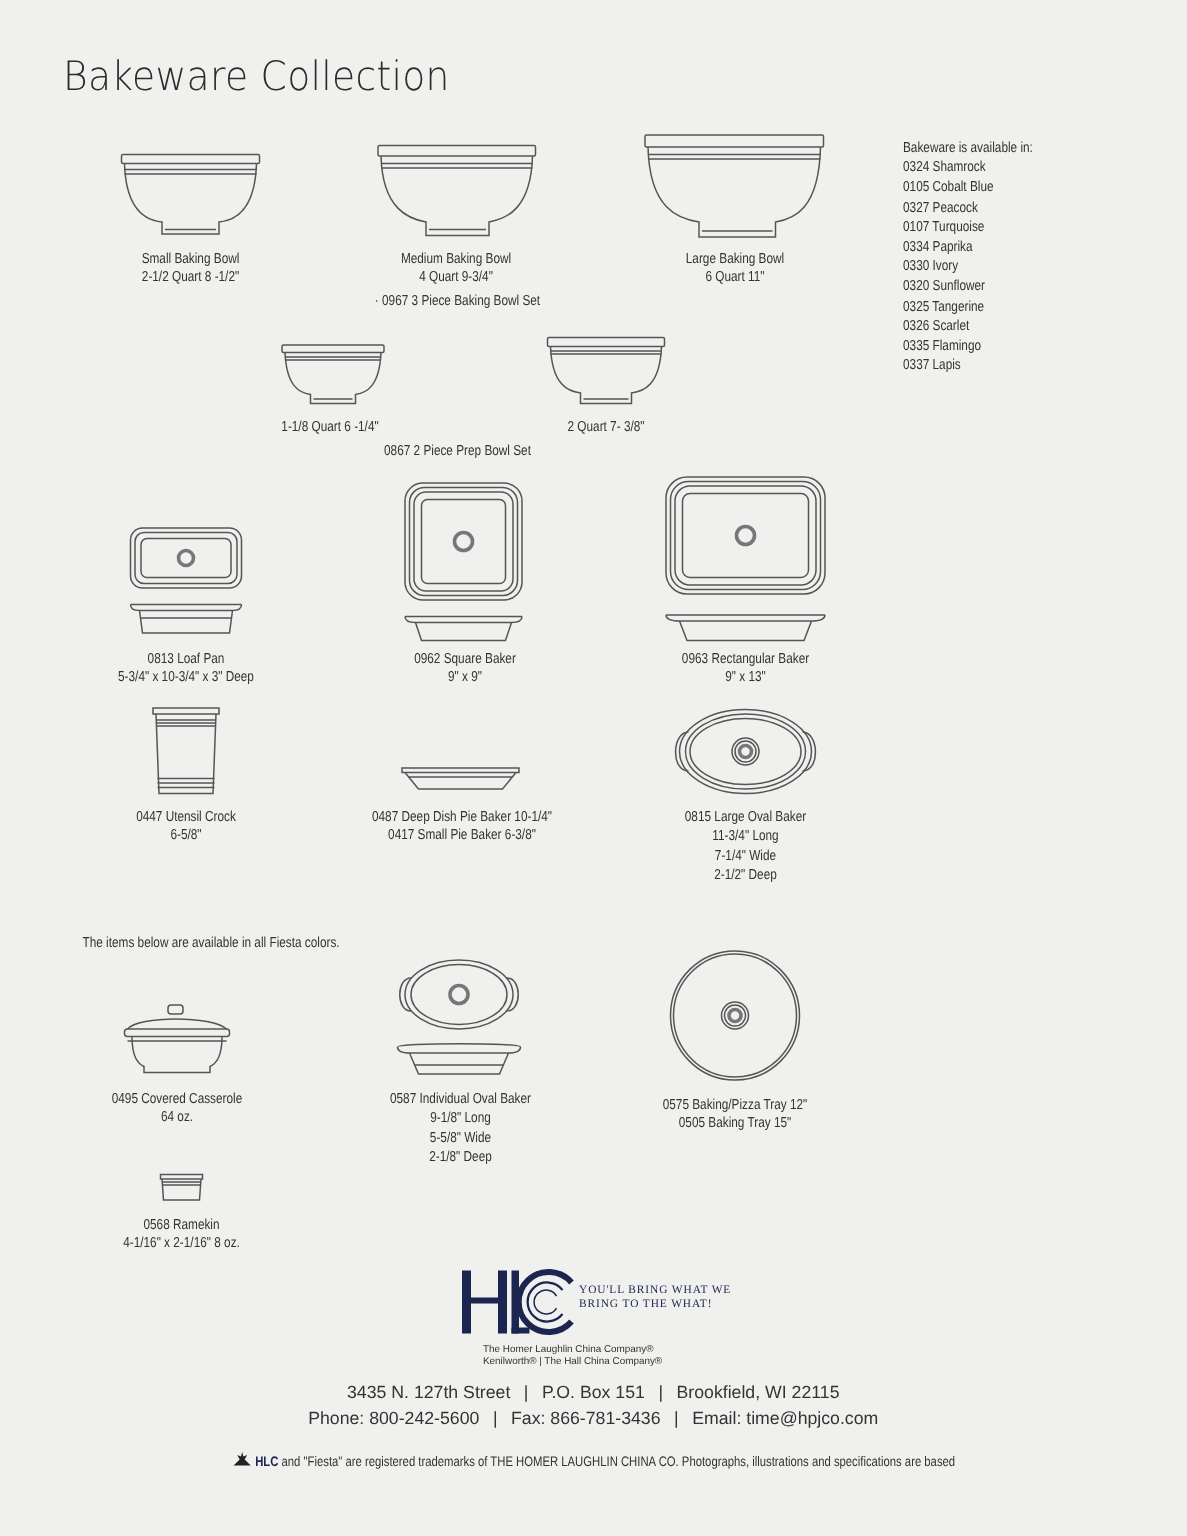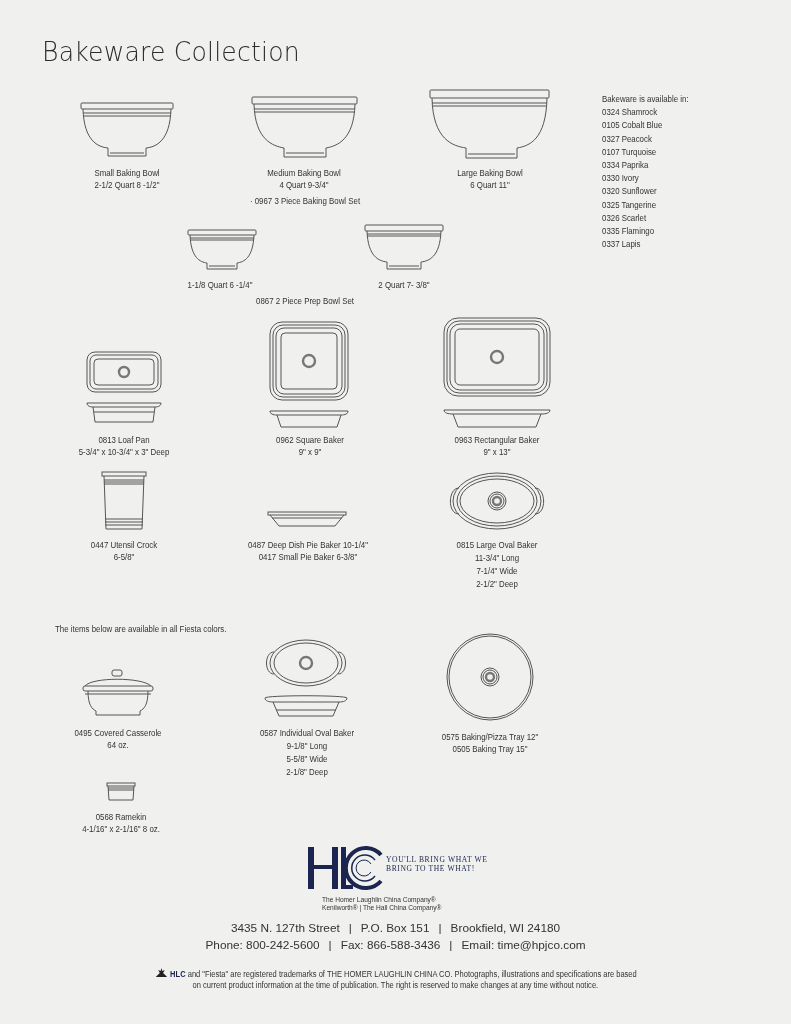--- a/index.html
+++ b/index.html
@@ -239,27 +239,26 @@
 <div class="abs tagline">
   <div>YOU'LL BRING WHAT WE</div>
   <div>BRING TO THE WHAT!</div>
 </div>
 <div class="abs company">
   <div>The Homer Laughlin China Company®</div>
   <div>Kenilworth® | The Hall China Company®</div>
 </div>
 
 <div class="abs addr" style="top:921px">
-  <span>3435 N. 127th Street</span><span class="sep">|</span><span>P.O. Box 151</span><span class="sep">|</span><span>Brookfield, WI 24180</span>
+  <span>3435 N. 127th Street</span><span class="sep">|</span><span>P.O. Box 151</span><span class="sep">|</span><span>Brookfield, WI 22115</span>
 </div>
 <div class="abs addr" style="top:938px">
-  <span>Phone: 800-242-5600</span><span class="sep">|</span><span>Fax: 866-588-3436</span><span class="sep">|</span><span>Email: time@hpjco.com</span>
+  <span>Phone: 800-242-5600</span><span class="sep">|</span><span>Fax: 866-781-3436</span><span class="sep">|</span><span>Email: time@hpjco.com</span>
 </div>
 
 <div class="abs legal" style="top:968px">
   <div class="inner">
     <svg width="16" height="10" viewBox="0 0 16 10" style="vertical-align:-1px">
       <path d="M8 0 L9 3 L12 2 L10 5 L15 9 L1 9 L6 5 L4 2 L7 3 Z" fill="#222"></path>
     </svg>
     <span class="hlc-mini">HLC</span><span> and "Fiesta" are registered trademarks of THE HOMER LAUGHLIN CHINA CO. Photographs, illustrations and specifications are based</span>
   </div>
-  <div><span class="inner">on current product information at the time of publication. The right is reserved to make changes at any time without notice.</span></div>
 </div>
 
 </body></html>

